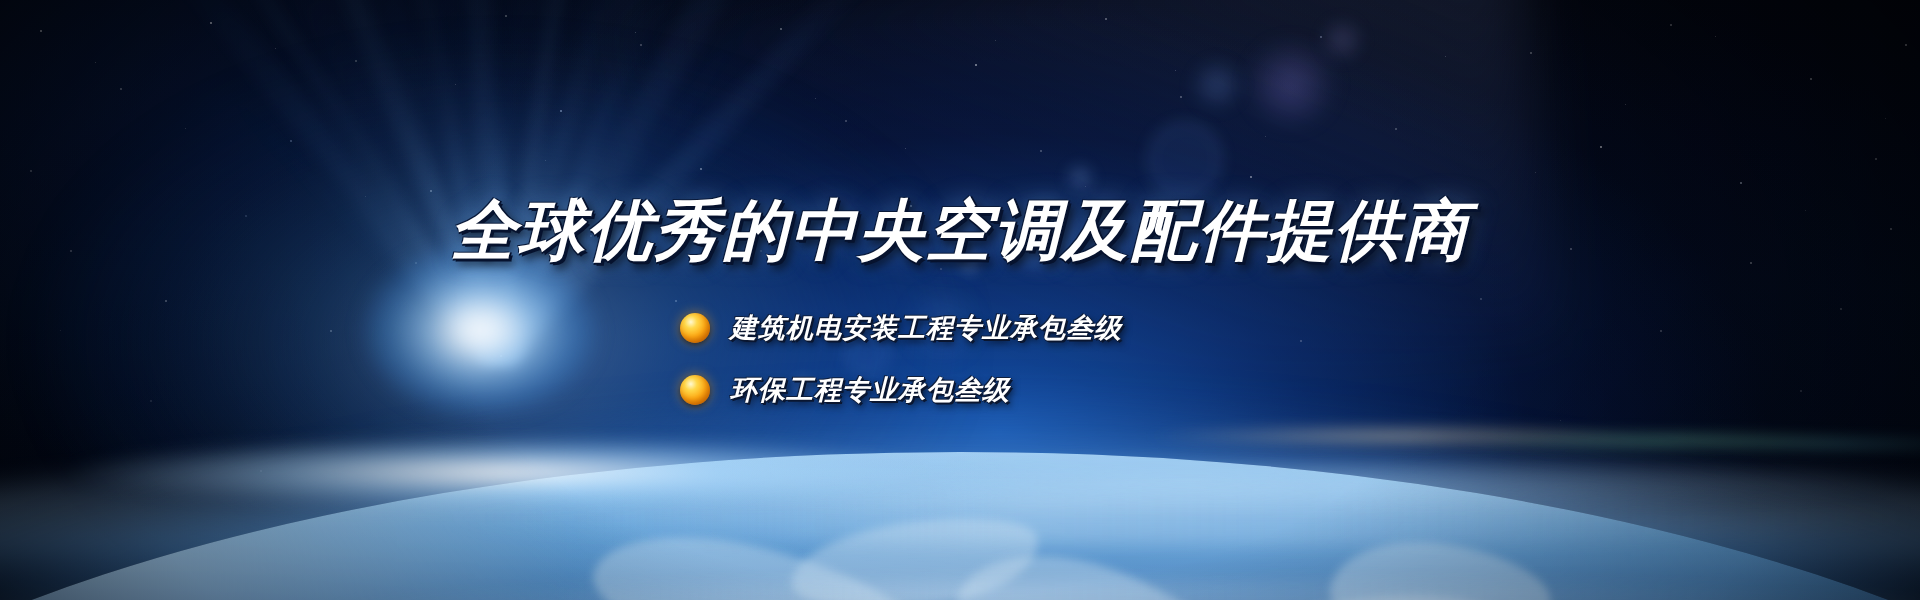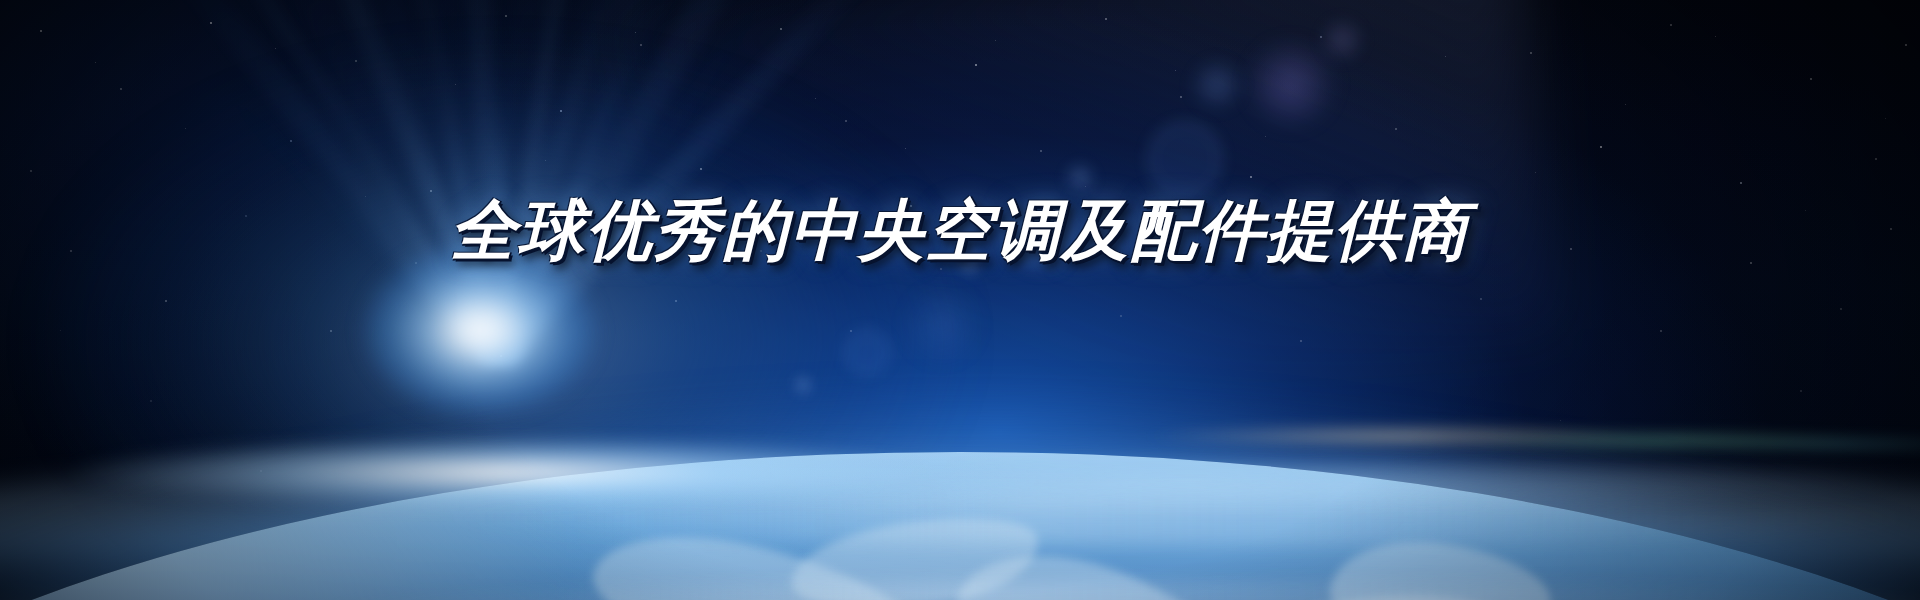--- a/index.html
+++ b/index.html
@@ -350,14 +350,27 @@
   <div class="limb-glow"></div>
   <div class="limb-right"></div>
   <div class="sun-core"></div>
 
   <div class="layer vignette"></div>
 
   <div id="content">
 
     <div id="headline">全球优秀的中央空调及配件提供商</div>
 
+    <div id="bullets">
+
+      <div class="bullet-row">
+        <span class="bullet-dot"></span>
+        <span class="bullet-text">建筑机电安装工程专业承包叁级</span>
+      </div>
+
+      <div class="bullet-row">
+        <span class="bullet-dot"></span>
+        <span class="bullet-text">环保工程专业承包叁级</span>
+      </div>
+
+    </div>
   </div>
 </div>
 
 </body></html>

